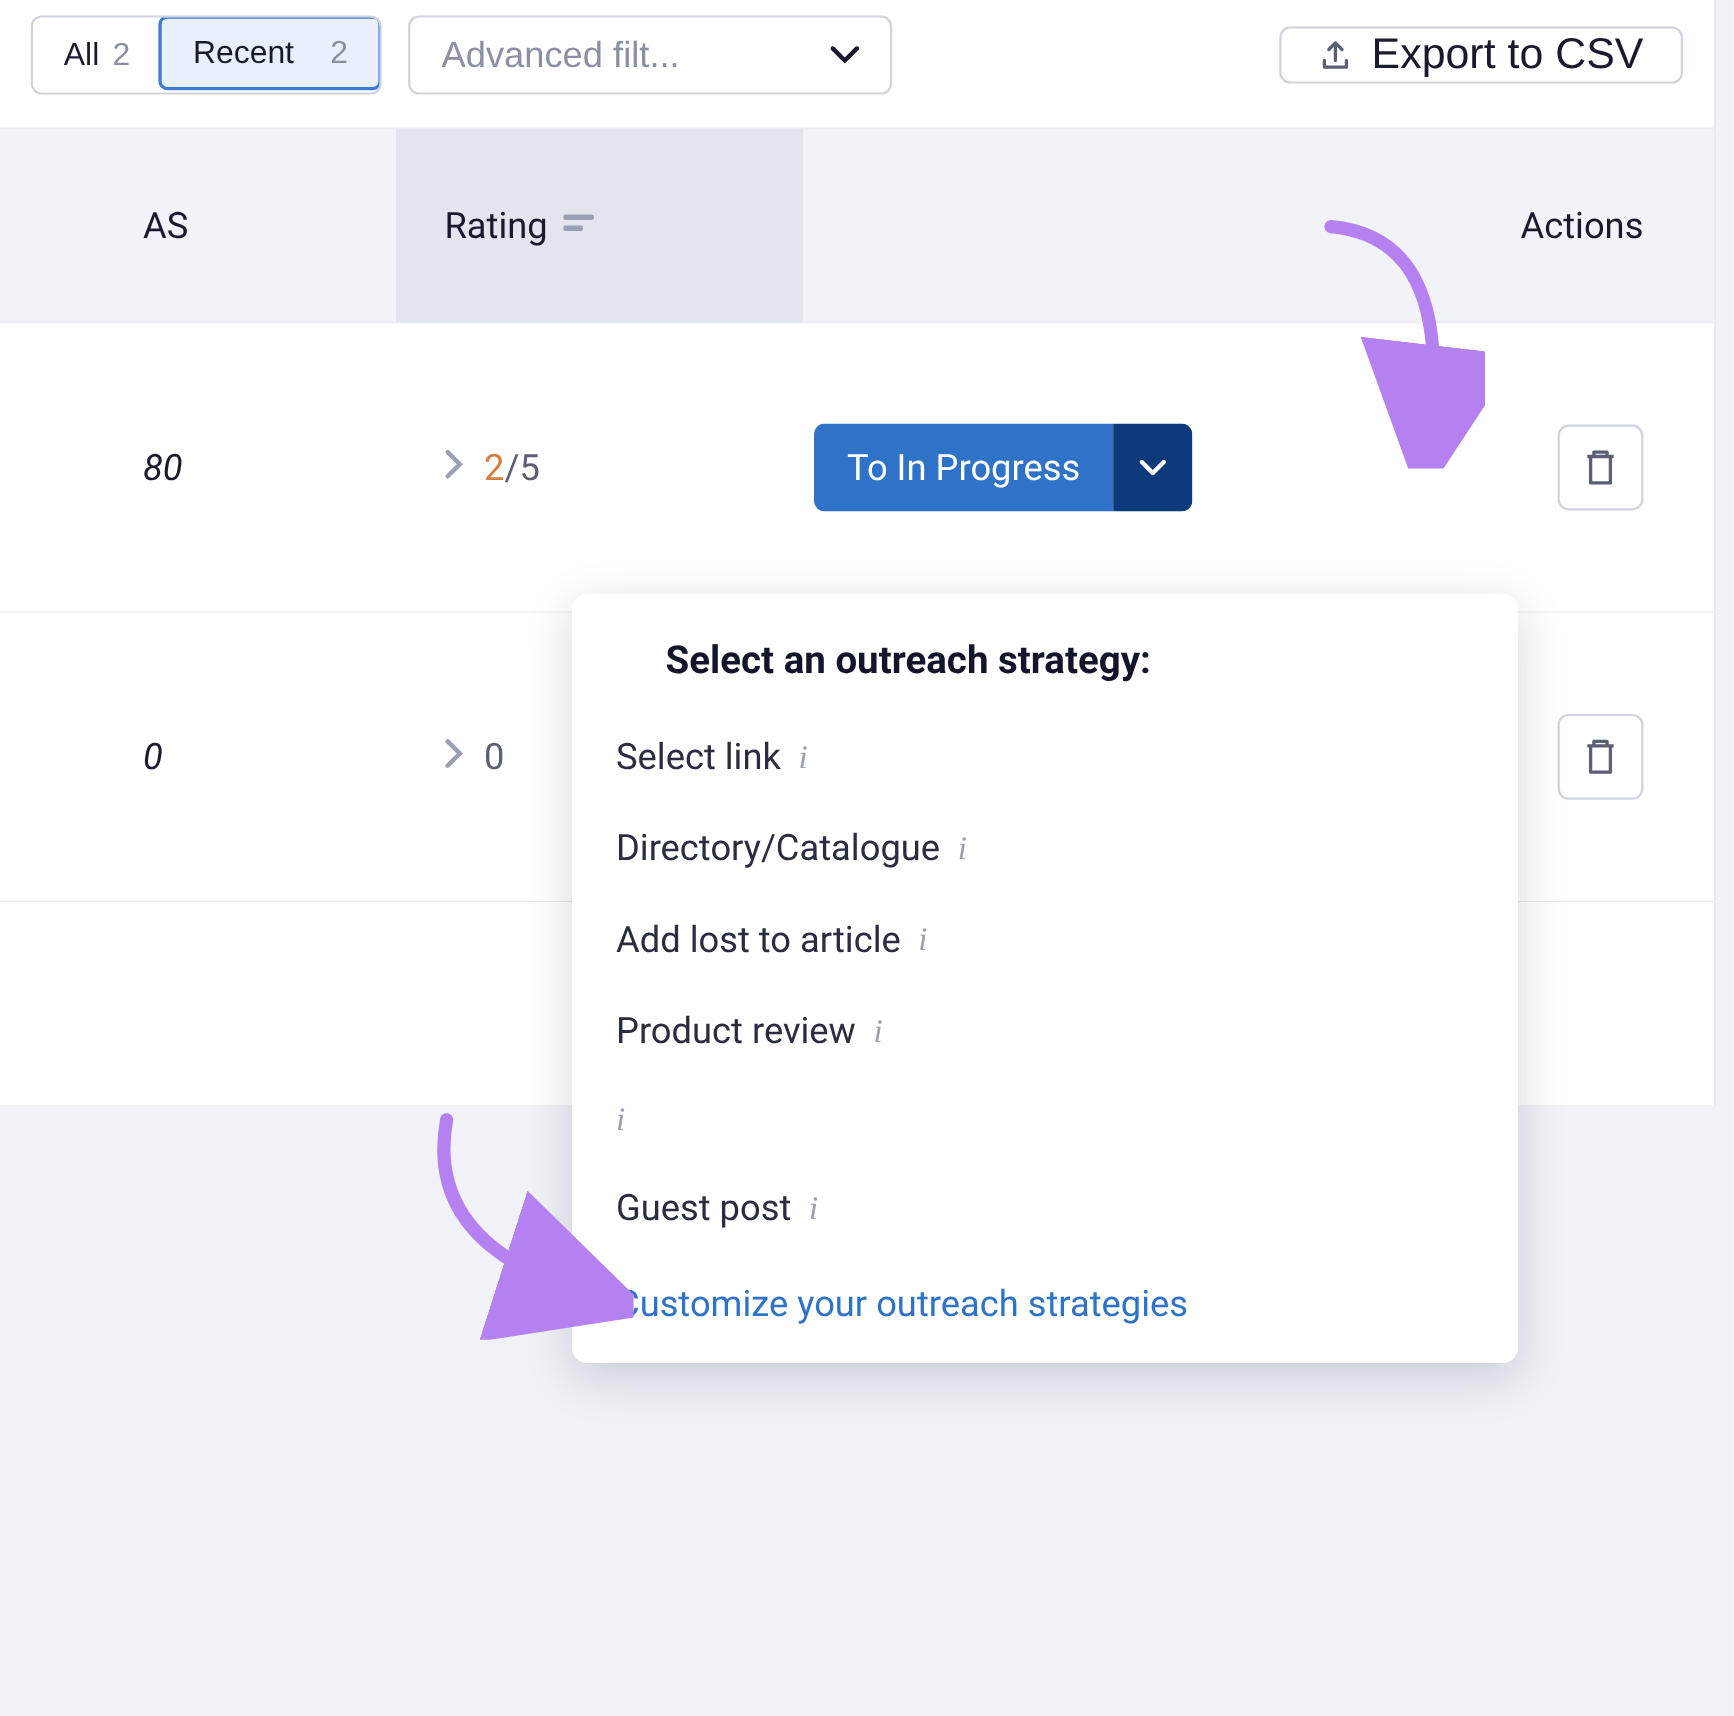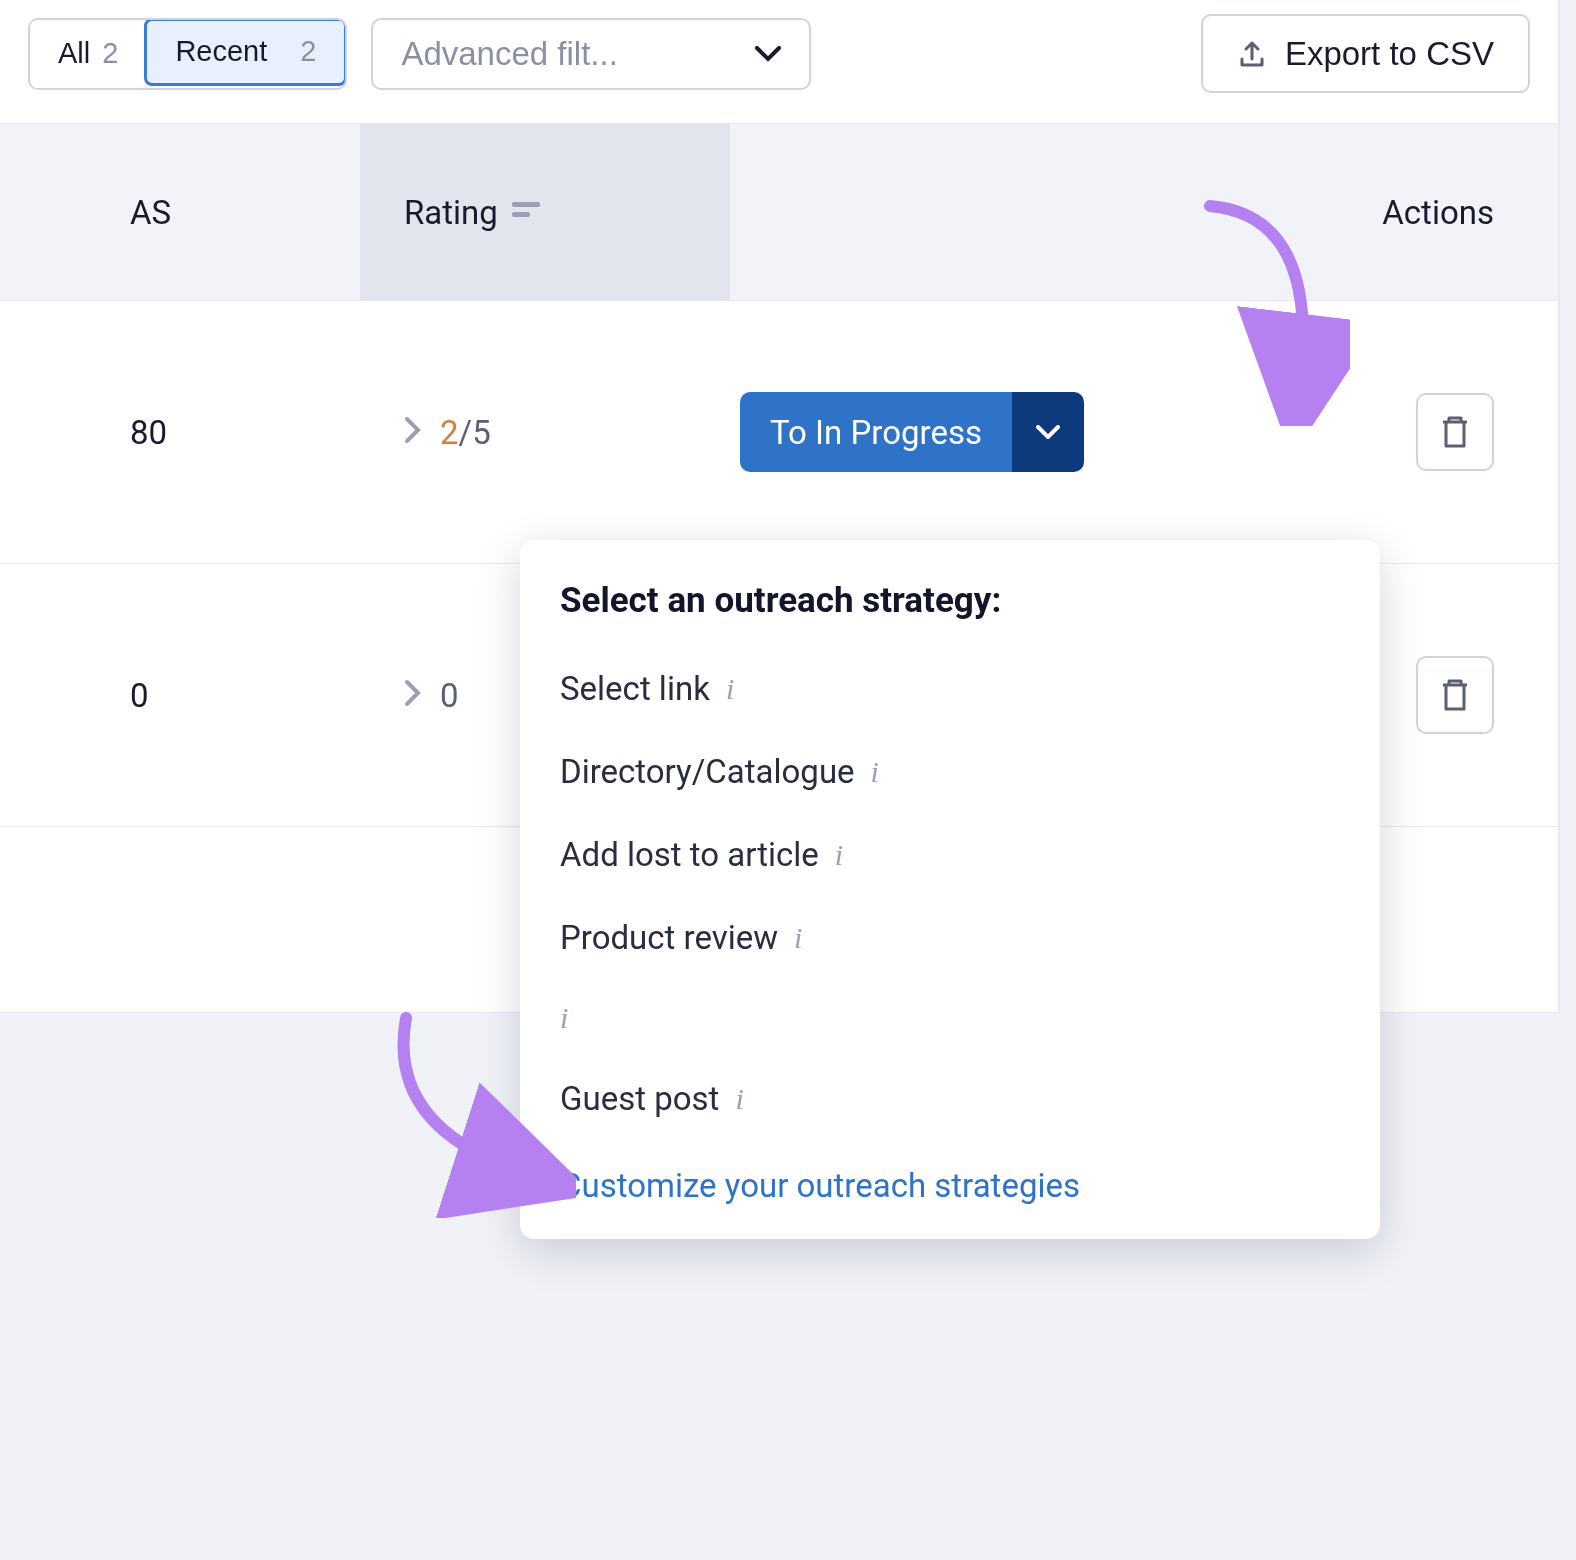--- a/index.html
+++ b/index.html
@@ -72,22 +72,22 @@
       padding: 0 28px;
       cursor: pointer;
     }
     .export-btn {
       margin-left: auto;
       display: inline-flex;
       align-items: center;
       gap: 18px;
       border: 2px solid #cfd3de;
       border-radius: 10px;
-      height: 79px;
-      font-size: 33px;
+      height: 52px;
+      font-size: 39px;
       color: #1a1a2e;
       background: #fff;
       padding: 0 34px;
       cursor: pointer;
     }
     .chev-down, .upload-icon { display:inline-flex; }
     
     .table-head {
       background: #f1f3f9;
       display: grid;
@@ -112,21 +112,21 @@
     
     .row {
       display: grid;
       grid-template-columns: 360px 370px 1fr 220px;
       align-items: center;
       height: 263px;
       border-bottom: 1px solid #e8eaf0;
       background:#fff;
     }
     .cell { font-size: 33px; color:#1a1a2e; padding: 0 28px; }
-    .cell.as { padding-left: 130px; }
+    .cell.as { padding-left: 130px; font-style: italic; }
     .cell.rating { display:flex; align-items:center; gap:18px; padding-left:44px; }
     .cell.rating .chev { color:#9aa0b4; }
     .cell.rating .num { color:#d97d3e; }
     .cell.rating .den { color:#5a5f73; }
     .cell.action-cell { display:flex; align-items:center; gap:20px; justify-content:flex-start; padding-left: 10px;}
     .status-btn {
       display:inline-flex;
       align-items:stretch;
       border-radius: 10px;
       overflow:hidden;
@@ -175,20 +175,21 @@
       border-radius: 14px;
       box-shadow: 0 12px 44px rgba(20,30,60,0.18);
       padding: 40px 0 34px 0;
       z-index: 100;
     }
     .dropdown h3 {
       font-size: 35px;
       font-weight: 700;
       color:#13152a;
       padding: 0 40px 26px 40px;
+      margin-left: 45px;
     }
     .dropdown .opt {
       display:flex;
       align-items:center;
       gap:16px;
       font-size: 33px;
       color:#2a2d3f;
       padding: 22px 40px;
       cursor:pointer;
     }

